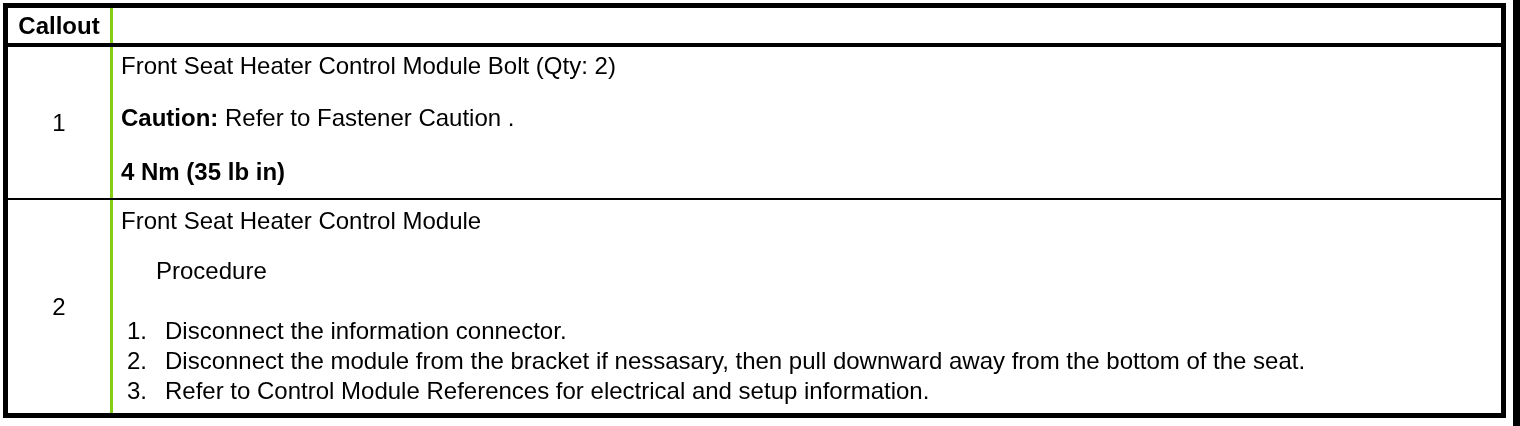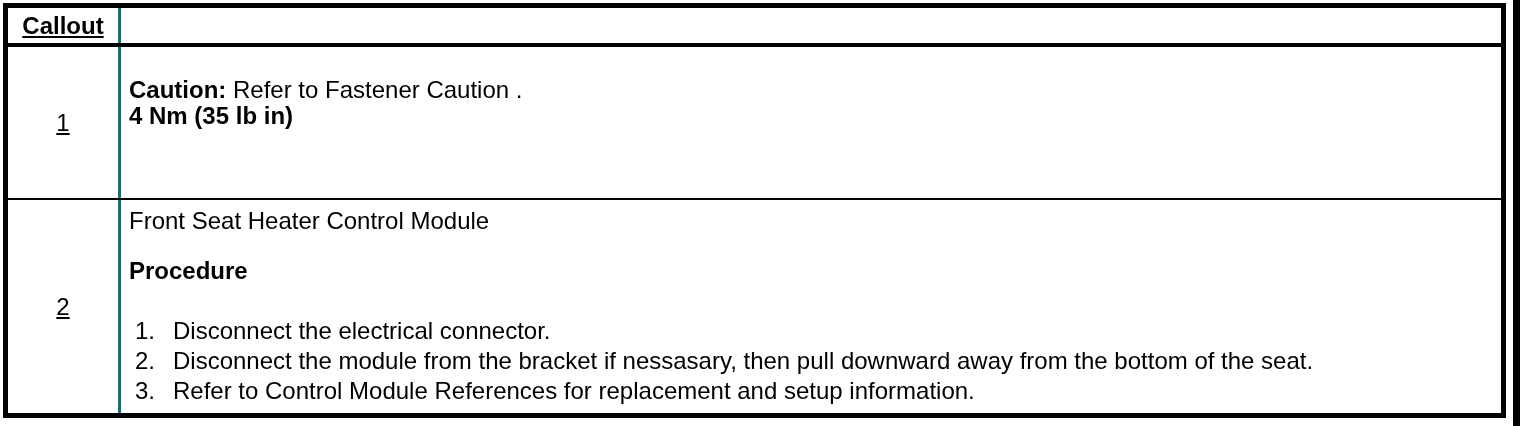--- a/index.html
+++ b/index.html
@@ -22,46 +22,46 @@
     border: 5px solid #000000;
     display: flex; flex-direction: column;
     background: #ffffff;
   }
   .header-row {
     flex: none; height: 39px;
     display: flex;
     border-bottom: 4px solid #000000;
   }
   .callout-col {
-    flex: none; width: 113px;
-    border-right: 3px solid #0f766e;
-    display: flex; align-items: center; justify-content: center; text-decoration: underline;
+    flex: none; width: 105px;
+    border-right: 3px solid #84cc16;
+    display: flex; align-items: center; justify-content: center;
   }
   .name-col { flex: 1; min-width: 0; }
   .header-row .name-col {
     display: flex; align-items: center; justify-content: center;
   }
   .hdr-text { font-size: 24px; font-weight: bold; }
   .body-row { display: flex; }
   .row-1 { flex: none; height: 153px; border-bottom: 2px solid #000000; }
   .row-2 { flex: 1; }
   .callout-val { font-size: 24px; }
   .content-cell {
     flex: 1; min-width: 0;
     padding: 4px 12px 0 8px;
     font-size: 24px; line-height: 26px;
   }
   .para-title { margin-top: 2px; }
   .para-caution { margin-top: 26px; }
   .para-caution .bold-label { font-weight: bold; }
-  .para-torque { font-weight: bold; }
+  .para-torque { margin-top: 28px; font-weight: bold; }
   .row-2 .para-title { margin-top: 4px; }
   .procedure-heading {
-    margin-top: 24px; 
-    font-weight: bold;
+    margin-top: 24px; margin-left: 35px;
+    font-weight: normal;
   }
   .steps { margin-top: 32px; }
   .step { display: flex; line-height: 30px; }
   .step-num { flex: none; margin-left: 6px; width: 38px; }
   .step-text { flex: 1; min-width: 0; }
 </style>
 </head>
 <body>
 
 <div class="comp-table">
@@ -70,44 +70,45 @@
     <div class="callout-col">
       <span class="hdr-text">Callout</span>
     </div>
   </div>
 
   <div class="body-row row-1">
     <div class="callout-col">
       <span class="callout-val">1</span>
     </div>
     <div class="content-cell">
+      <p class="para-title">Front Seat Heater Control Module Bolt (Qty: 2)</p>
       <p class="para-caution"><span class="bold-label">Caution:</span><span> Refer to Fastener Caution .</span></p>
       <p class="para-torque">4 Nm (35 lb in)</p>
     </div>
   </div>
 
   <div class="body-row row-2">
     <div class="callout-col">
       <span class="callout-val">2</span>
     </div>
     <div class="content-cell">
       <p class="para-title">Front Seat Heater Control Module</p>
       <p class="procedure-heading">Procedure</p>
       <div class="steps">
         <div class="step">
           <span class="step-num">1.</span>
-          <span class="step-text">Disconnect the electrical connector.</span>
+          <span class="step-text">Disconnect the information connector.</span>
         </div>
         <div class="step">
           <span class="step-num">2.</span>
           <span class="step-text">Disconnect the module from the bracket if nessasary, then pull downward away from the bottom of the seat.</span>
         </div>
         <div class="step">
           <span class="step-num">3.</span>
-          <span class="step-text">Refer to Control Module References for replacement and setup information.</span>
+          <span class="step-text">Refer to Control Module References for electrical and setup information.</span>
         </div>
       </div>
     </div>
   </div>
 
 </div>
 
 <div class="frame-edge"></div>
 
 </body></html>

